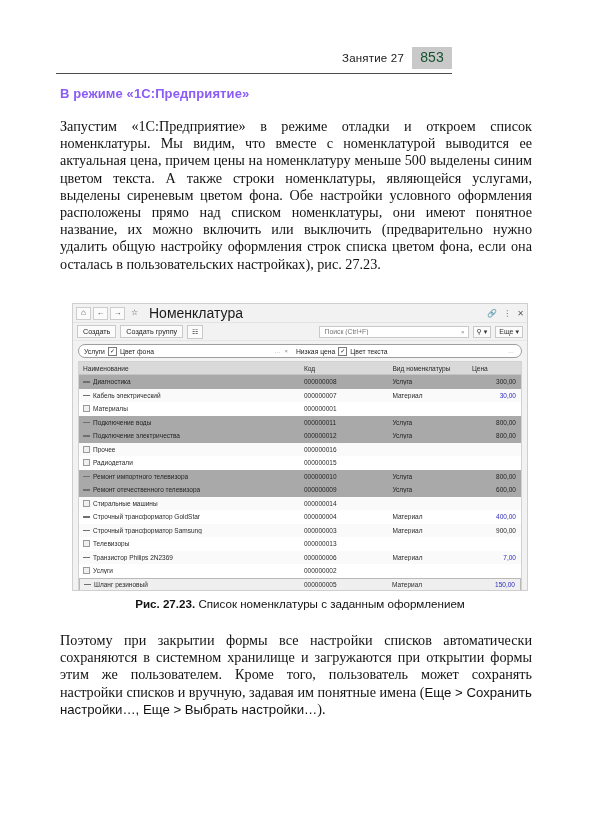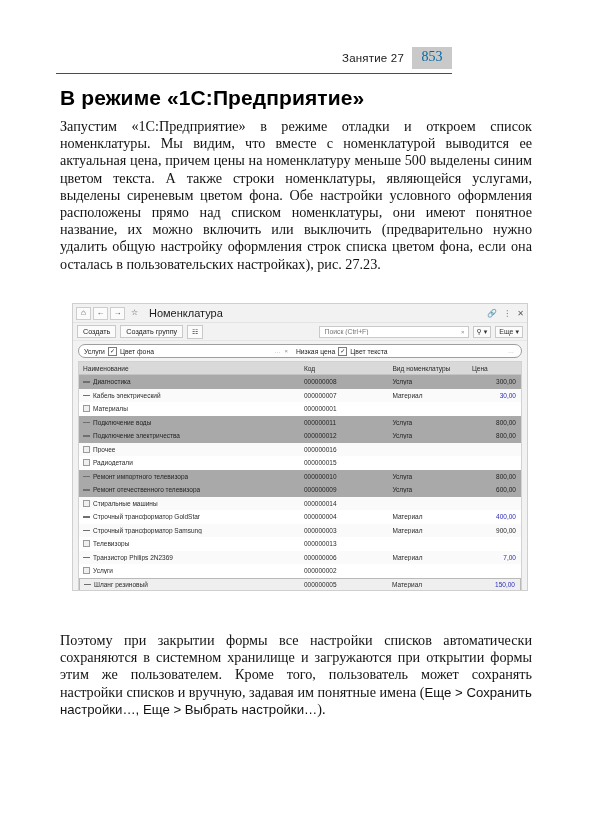--- a/index.html
+++ b/index.html
@@ -18,37 +18,37 @@
     position:absolute; left:56px; right:24px; top:46px;
     display:flex; align-items:center; justify-content:flex-end;
     height:24px;
   }
   .header-title {
     font-family:"Liberation Sans", sans-serif;
     font-size:11.5px; color:#1a1a1a; letter-spacing:.2px;
     margin-right:8px; white-space:nowrap;
   }
   .page-number {
-    font-family:Liberation Serif, serif;
-    font-size:14px; color:#0369a1;
+    font-family:Liberation Sans, sans-serif;
+    font-size:14px; color:#14532d;
     background:#c9c9c9;
     padding:2px 7px 3px 7px;
     min-width:26px; text-align:center;
     line-height:1.15;
   }
   .header-rule {
     position:absolute; left:56px; right:24px; top:73px;
     height:1px; background:#4d4d4d;
   }
 
   
   h1.section-title {
     position:absolute; left:60px; top:86px; margin:0;
     font-family:"Liberation Sans", sans-serif;
-    font-weight:bold; font-size:21px; color:#000000;
+    font-weight:bold; font-size:13px; color:#8b5cf6;
     letter-spacing:.1px;
   }
 
   
   .body-col { position:absolute; left:60px; width:480px; }
   p.para {
     margin:0 8px 9px 0;
     font-size:14.2px; line-height:17.2px;
     text-align:justify;
     text-justify:inter-word;
@@ -79,21 +79,21 @@
   }
   .tb-btn {
     width:15px; height:13px; margin-right:2px;
     border:1px solid #cdcdcd; background:#fbfbfb;
     display:flex; align-items:center; justify-content:center;
     font-size:8px; color:#4a4a4a; line-height:1;
     box-sizing:border-box;
   }
   .tb-btn.flat { border:none; background:transparent; }
   .win-title {
-    font-size:11px; color:#1b1b1b; margin-left:5px; white-space:nowrap;
+    font-size:14px; color:#1b1b1b; margin-left:5px; white-space:nowrap;
   }
   .win-spacer { flex:1; }
   .win-ctl { font-size:8px; color:#5a5a5a; margin-left:6px; }
 
   
   .cmd-bar {
     height:17px; display:flex; align-items:center;
     padding:0 4px; background:#f2f2f2; gap:4px;
     border-bottom:1px solid #e6e6e6;
   }
@@ -397,20 +397,24 @@
             </div>
             <div class="c-code cell">000000005</div>
             <div class="c-kind cell">Материал</div>
             <div class="c-price cell price-low">150,00</div>
           </div>
         </div>
 
     </div>
   </div>
 
+  <div class="fig-caption">
+    <b>Рис. 27.23.</b>
+    <span>Список номенклатуры с заданным оформлением</span>
+  </div>
 
   <div class="body-col" id="closing-block">
     <p class="para">
       <span>Поэтому при закрытии формы все настройки списков автоматически сохраняются в системном хранилище и загружаются при открытии формы этим же пользователем. Кроме того, пользователь может сохранять настройки списков и вручную, задавая им понятные имена (</span><span class="ui-term">Еще &gt; Сохранить настройки…, Еще &gt; Выбрать настройки…</span><span>).</span>
     </p>
   </div>
 
 </div>
 
 </body></html>

